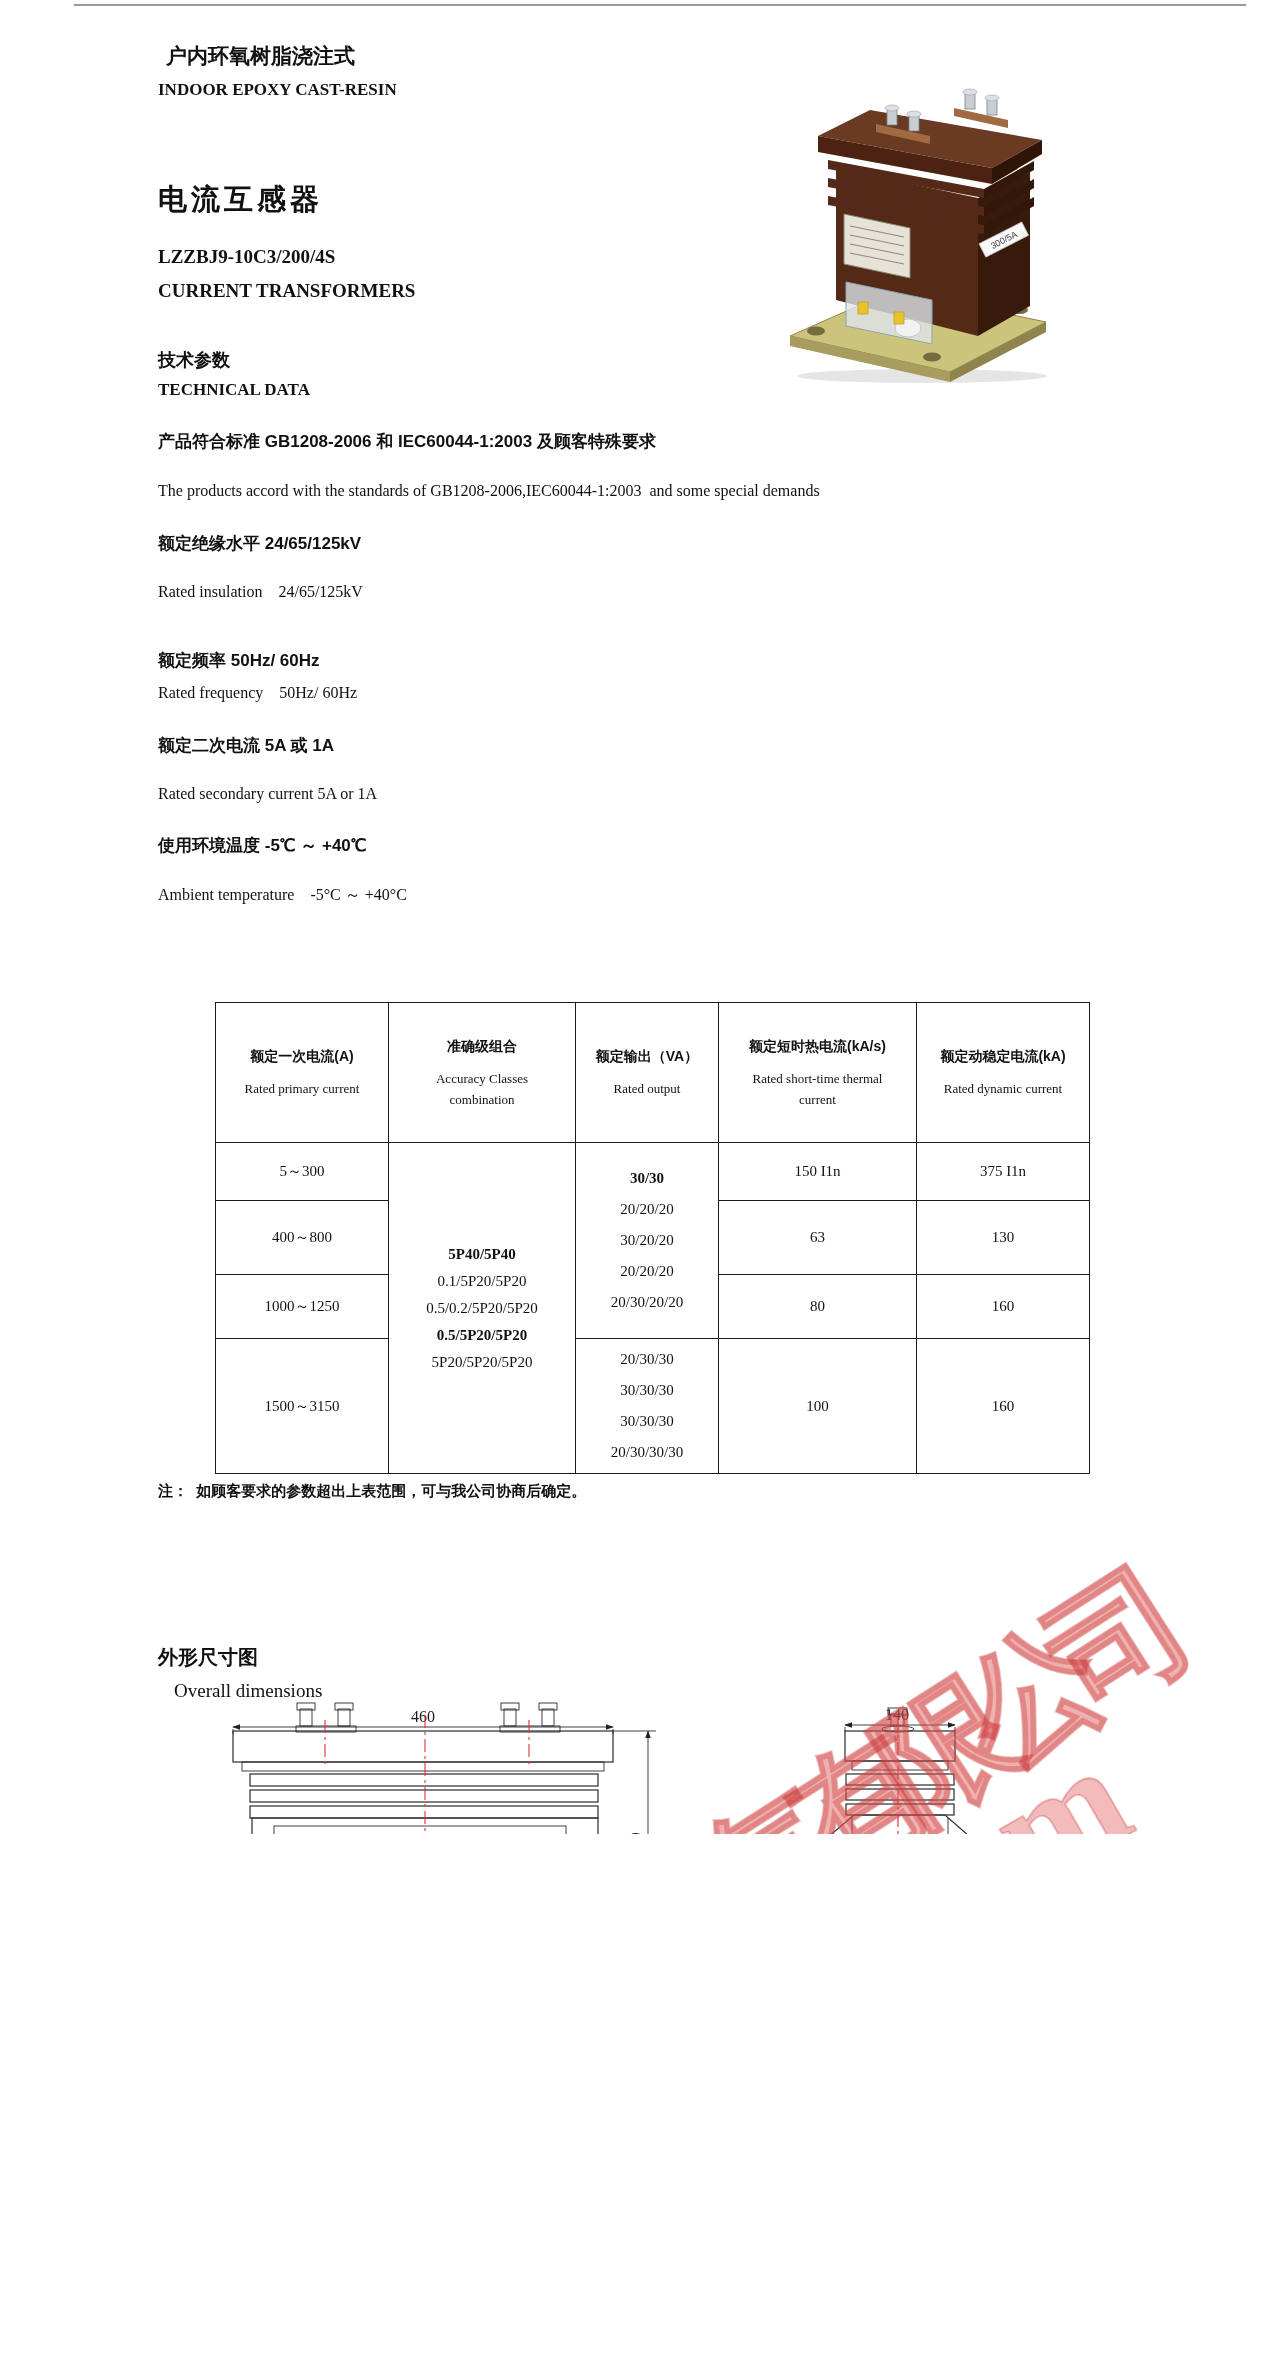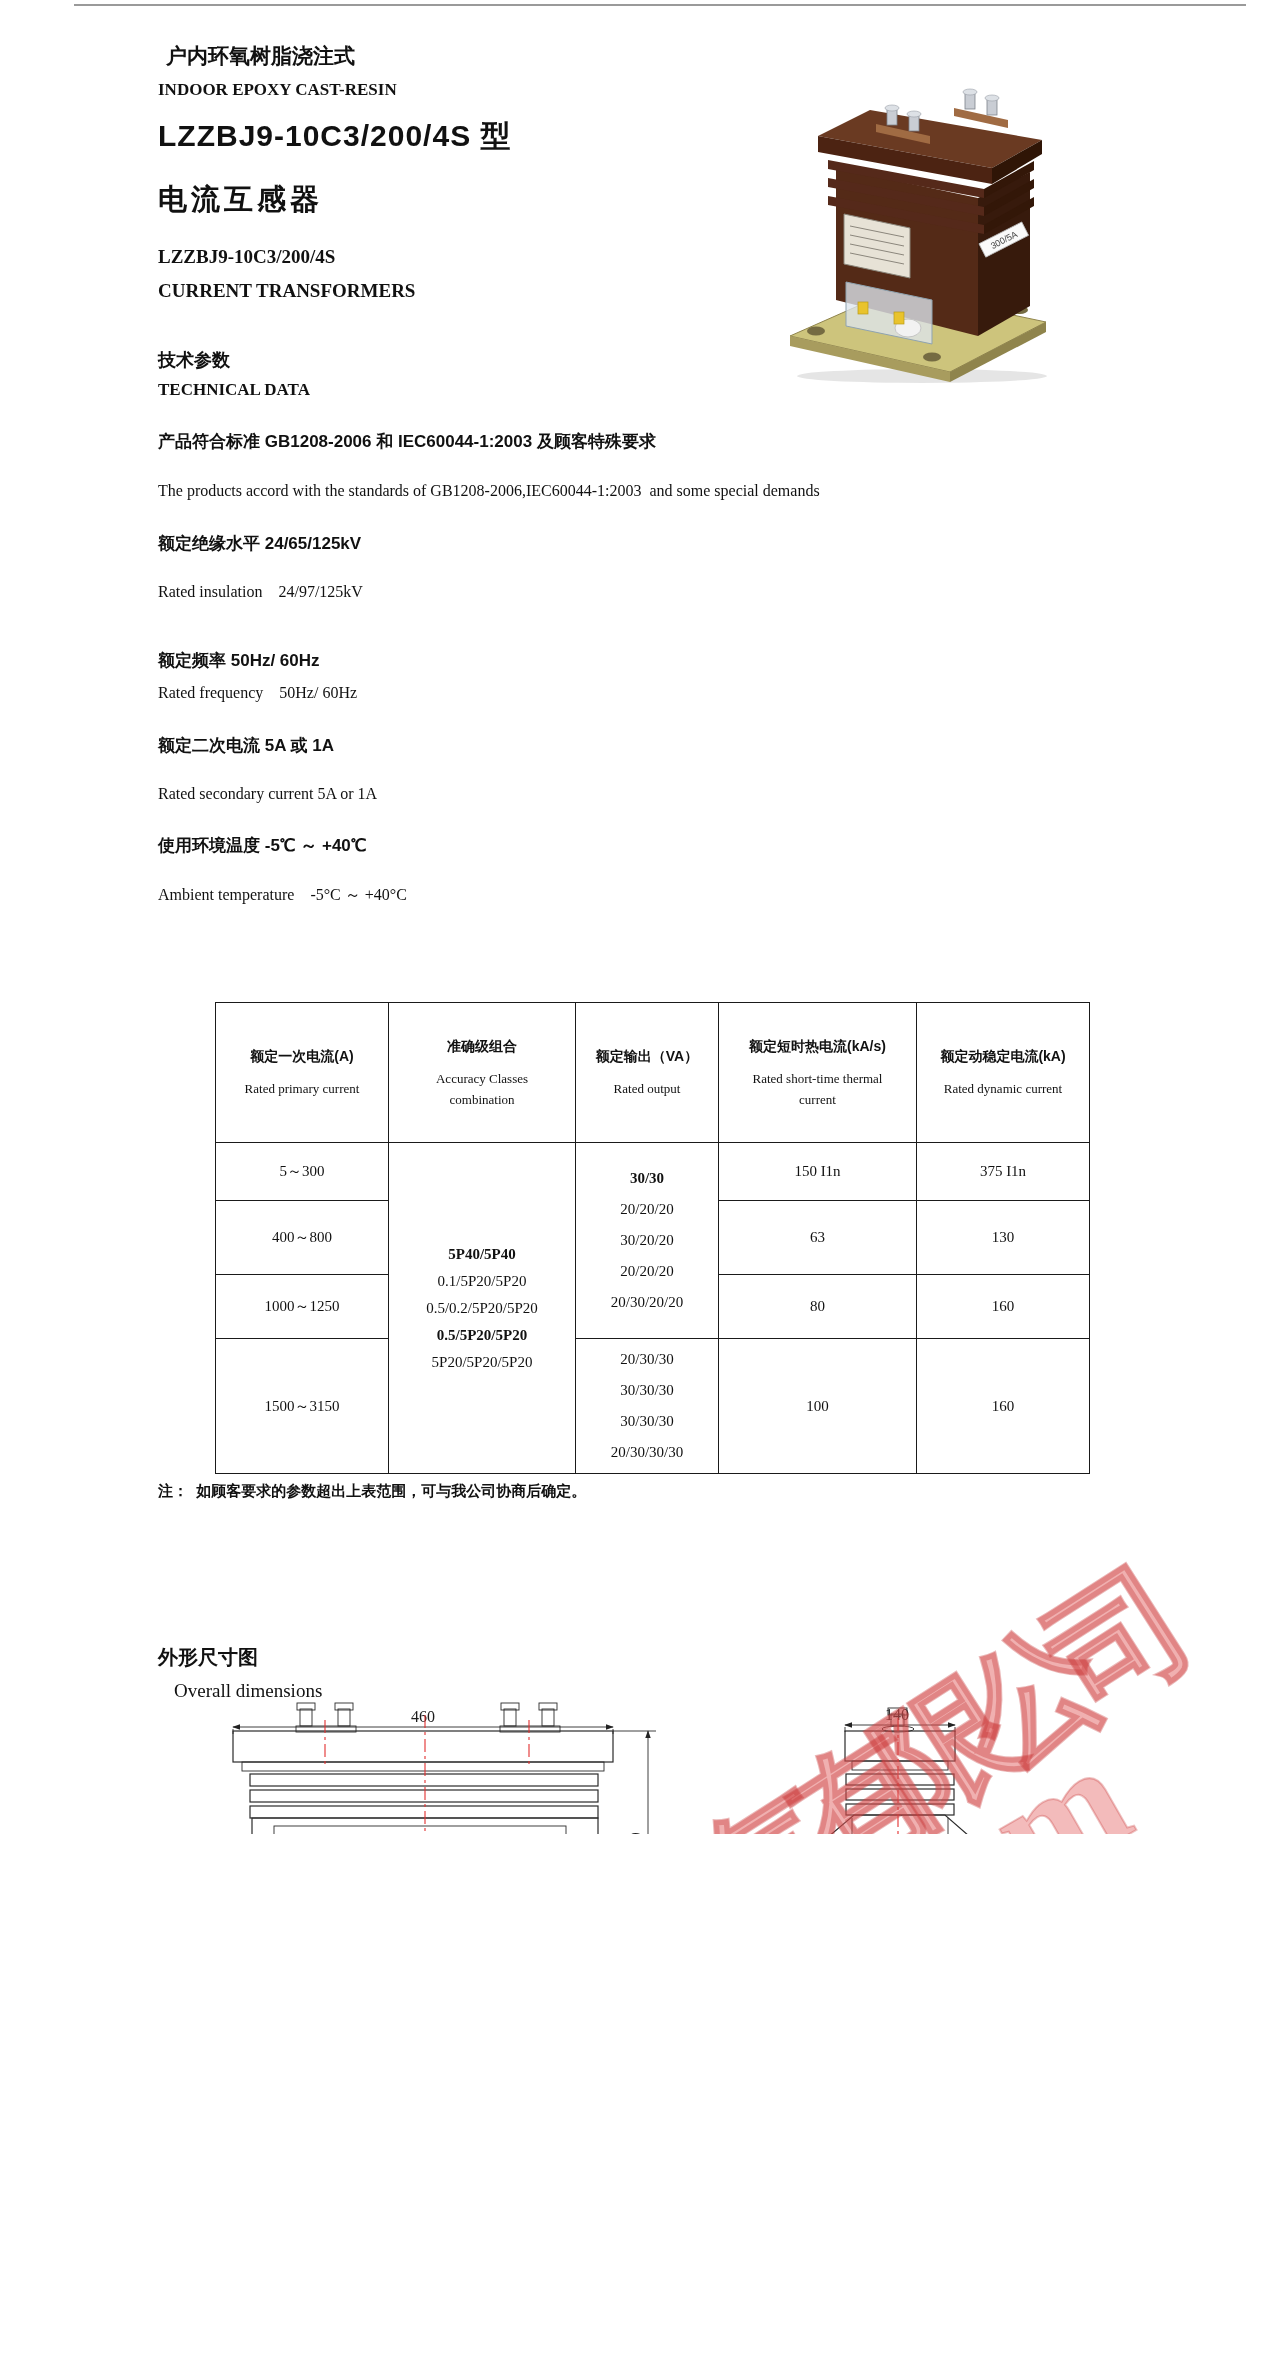--- a/index.html
+++ b/index.html
@@ -54,21 +54,20 @@
        -webkit-text-stroke:2px rgba(198,55,55,0.30)}
 </style>
 </head>
 <body>
 
 <div class="page">
   <div class="toprule"></div>
 
   <div class="abs t-cn1">户内环氧树脂浇注式</div>
   <div class="abs t-en1 serif">INDOOR EPOXY CAST-RESIN</div>
-  <div class="abs t-model">LZZBJ9-10C3/200/4S 型</div>
   <div class="abs t-cn2">电流互感器</div>
   <div class="abs t-men serif">LZZBJ9-10C3/200/4S</div>
   <div class="abs t-pen serif">CURRENT TRANSFORMERS</div>
 
   <svg class="abs" style="left:782px;top:40px" width="275" height="345" viewBox="0 0 275 345">
     <ellipse cx="140" cy="336" rx="125" ry="7" fill="rgba(0,0,0,0.10)"></ellipse>
 
     <polygon points="8,296 168,332 264,282 112,250" fill="#cdc47c" stroke="#8f844c" stroke-width="1"></polygon>
     <polygon points="8,296 168,332 168,342 8,306" fill="#a89c5e"></polygon>
     <polygon points="168,332 264,282 264,292 168,342" fill="#8f844c"></polygon>
@@ -116,21 +115,21 @@
     <ellipse cx="126" cy="288" rx="13" ry="9" fill="#f2f2f2" stroke="#c5c5c5" stroke-width="1"></ellipse>
     <rect x="76" y="262" width="10" height="12" fill="#e9c32c" stroke="#b99a17" stroke-width="0.7"></rect>
     <rect x="112" y="272" width="10" height="12" fill="#e9c32c" stroke="#b99a17" stroke-width="0.7"></rect>
   </svg>
 
   <div class="abs h-cn" style="left:158px;top:348px">技术参数</div>
   <div class="abs h-en serif" style="left:158px;top:380px">TECHNICAL DATA</div>
   <div class="abs tcn" style="left:158px;top:430px">产品符合标准 GB1208-2006 和 IEC60044-1:2003 及顾客特殊要求</div>
   <div class="abs ten serif pre" style="left:158px;top:482px">The products accord with the standards of GB1208-2006,IEC60044-1:2003  and some special demands</div>
   <div class="abs tcn" style="left:158px;top:532px">额定绝缘水平 24/65/125kV</div>
-  <div class="abs ten serif pre" style="left:158px;top:583px">Rated insulation    24/97/125kV</div>
+  <div class="abs ten serif pre" style="left:158px;top:583px">Rated insulation    24/65/125kV</div>
   <div class="abs tcn" style="left:158px;top:649px">额定频率 50Hz/ 60Hz</div>
   <div class="abs ten serif pre" style="left:158px;top:684px">Rated frequency    50Hz/ 60Hz</div>
   <div class="abs tcn" style="left:158px;top:734px">额定二次电流 5A 或 1A</div>
   <div class="abs ten serif pre" style="left:158px;top:785px">Rated secondary current 5A or 1A</div>
   <div class="abs tcn" style="left:158px;top:834px">使用环境温度 -5℃ ～ +40℃</div>
   <div class="abs ten serif pre" style="left:158px;top:885px">Ambient temperature    -5°C ～ +40°C</div>
 
   <table class="spec">
     <colgroup>
         <col style="width:173px">

